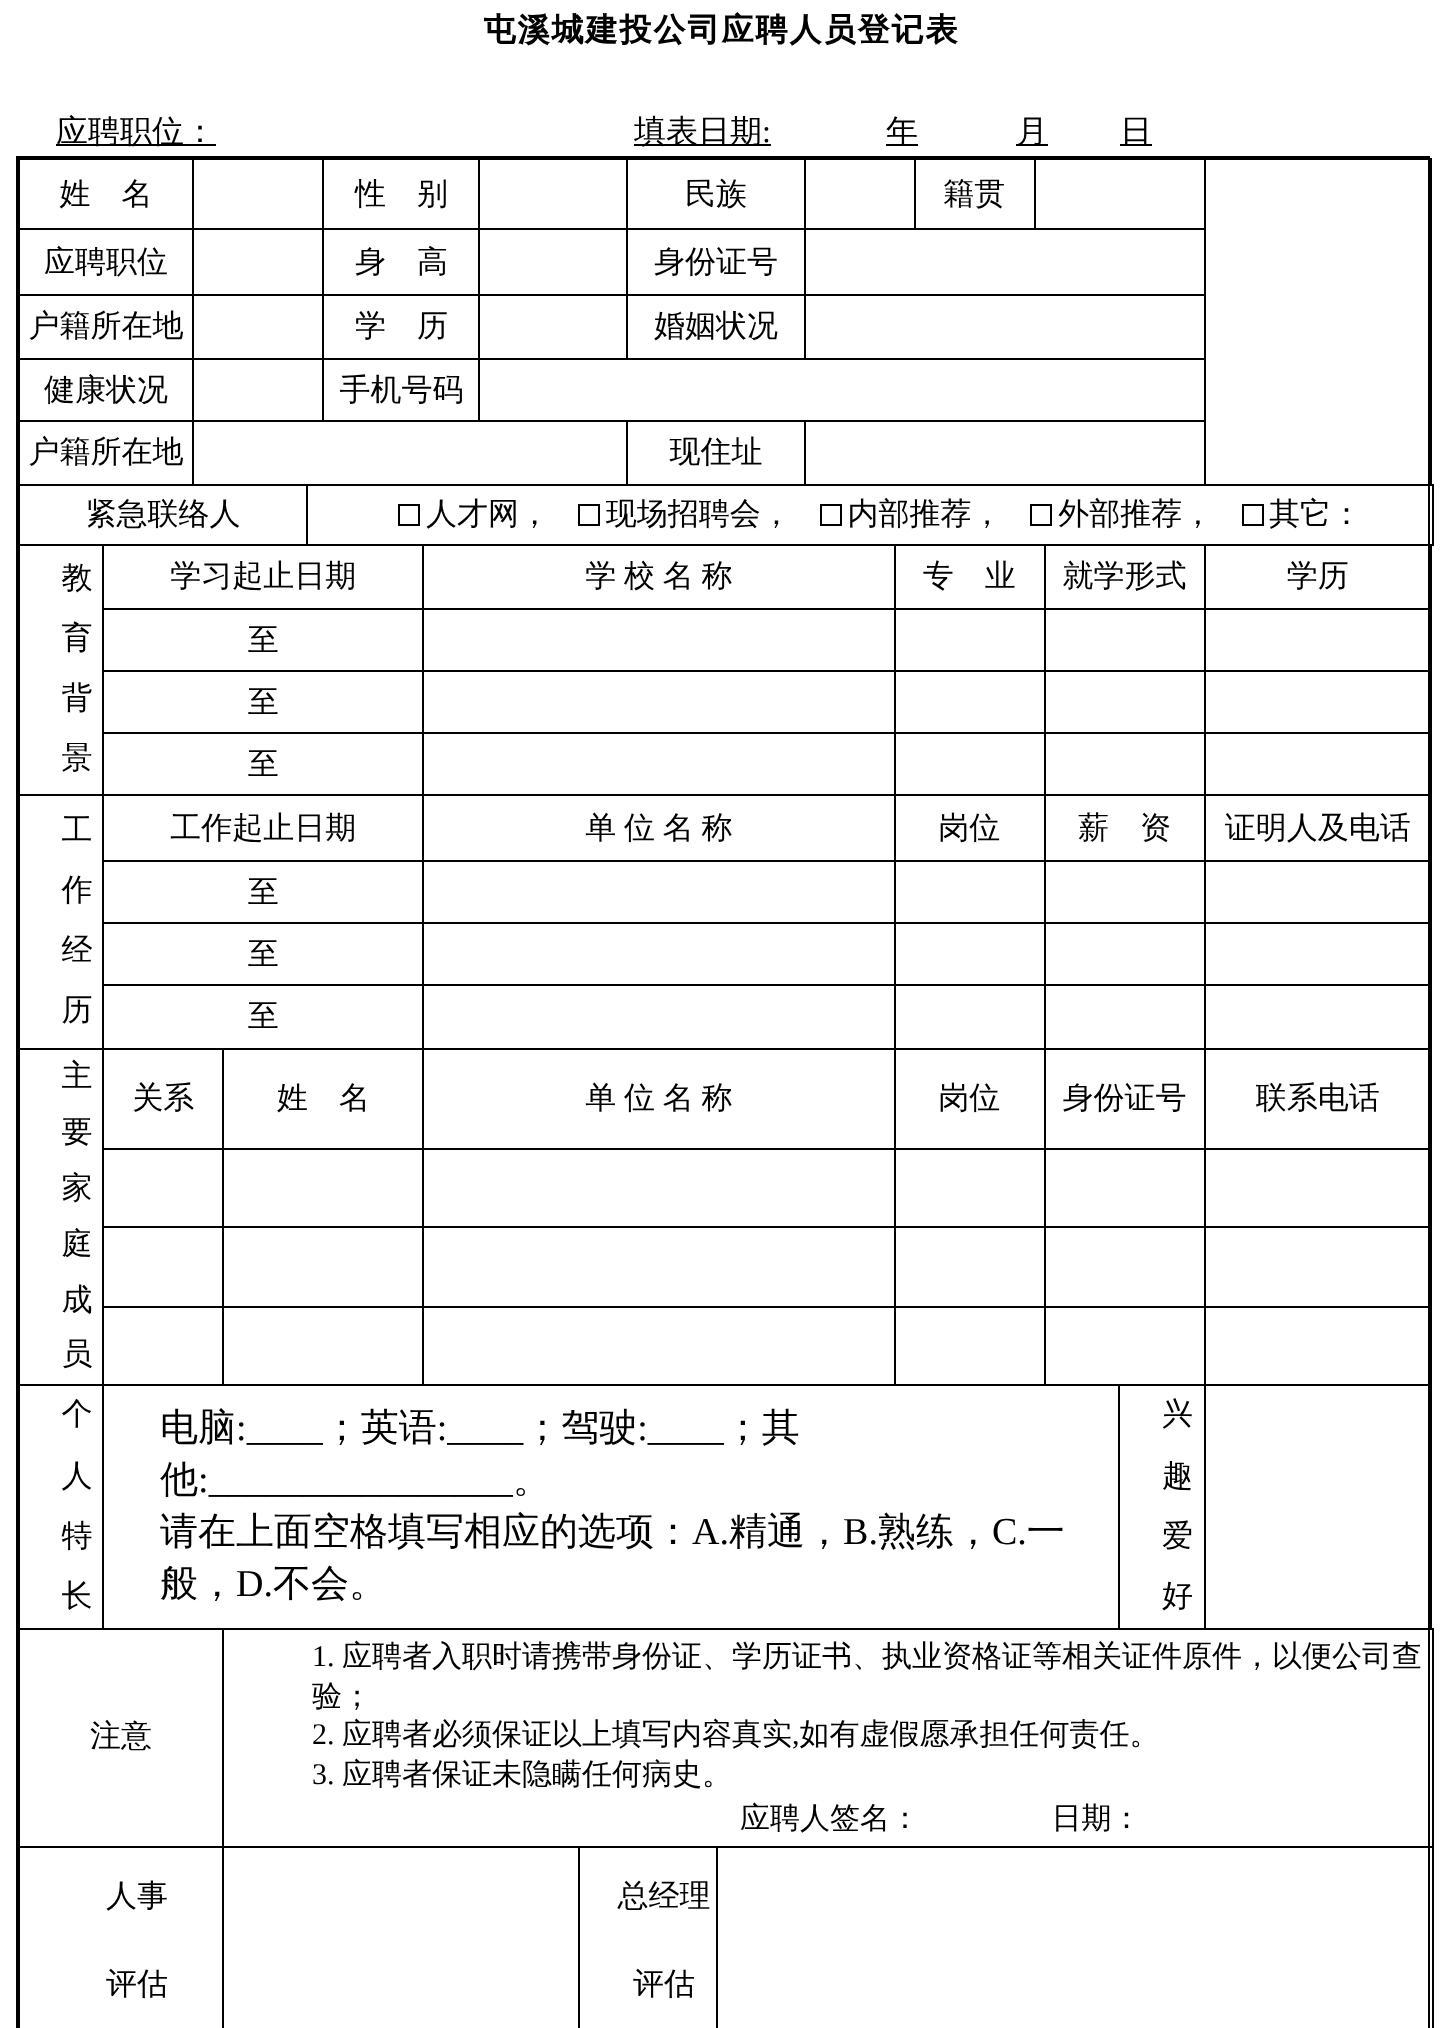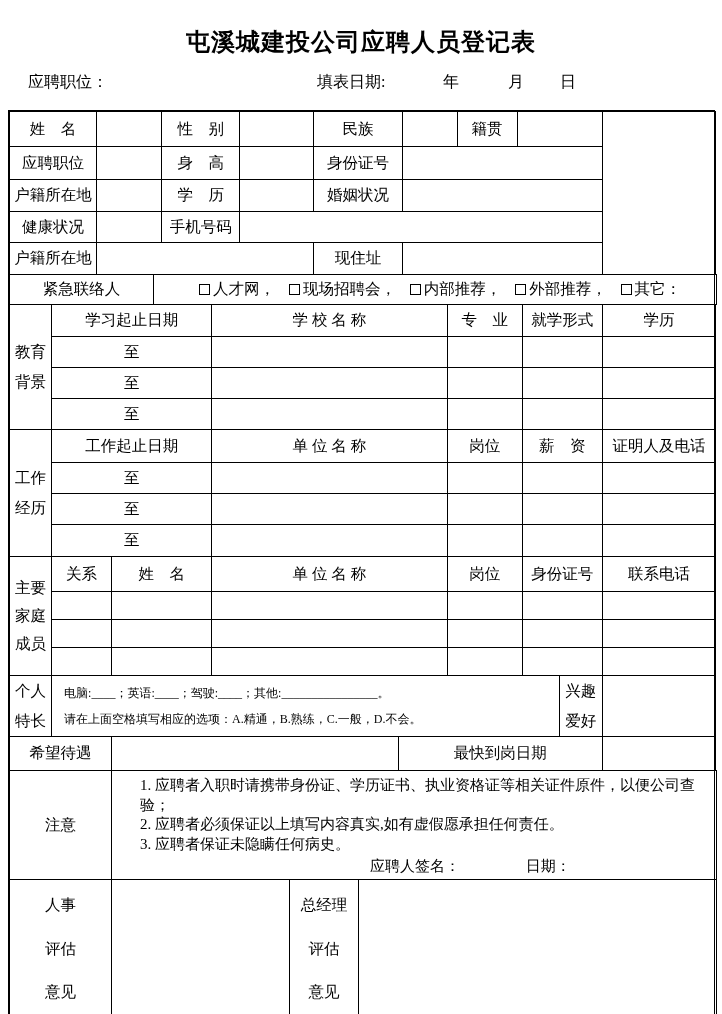--- a/index.html
+++ b/index.html
@@ -1,41 +1,41 @@
 <!DOCTYPE html>
 <html><head>
 <meta charset="utf-8">
 <style>
   * { box-sizing: border-box; }
   html,body { margin:0; padding:0; }
   body {
     width:722px; height:1014px; background:#ffffff; color:#000;
     font-family:"Liberation Serif","DejaVu Serif",serif;
   }
-  .title { text-align:center; font-size:24px; font-weight:bold; padding-top:26px; letter-spacing:1px;font-family:Liberation Serif, serif; }
+  .title { text-align:center; font-size:16px; font-weight:bold; padding-top:5px; letter-spacing:1px;font-family:Liberation Serif, serif; }
   .meta { position:relative; height:32px; margin-top:14px; font-size:16px; }
-  .meta span { position:absolute; top:0; }
+  .meta span { position:absolute; top:16px;text-decoration:underline; }
   .pos-label  { left:28px; }
   .date-label { left:293px;margin-left:24px; }
   .y-label { left:443px; }
   .m-label { left:508px; }
   .d-label { left:560px; }
 
   .form { margin:6px 7px 0 8px; border:1px solid #000; }
   table { border-collapse:collapse; table-layout:fixed; width:707px; margin-top:-1px; }
   table:first-child { margin-top:0; }
   td, th { border:1px solid #000; font-size:15.5px; font-weight:normal; text-align:center; vertical-align:middle; padding:0 2px; overflow:hidden; }
   th.lbl { font-weight:normal; }
   .side-2 { line-height:1.95; }
   .side-3 { line-height:1.8; }
   .side-3-wide { line-height:2.8; }
-  .vline { display:block; }
+  .vline { display:block;margin-left:16px; }
   .cbx { display:inline-block; width:11px; height:11px; border:1px solid #000; margin:0 3px -1px 10px; }
   .opt-text { font-size:15.5px; }
-  .skill-cell { text-align:left; padding-left:12px; line-height:26px; font-size:12px; }
+  .skill-cell { text-align:left; padding-left:12px; line-height:26px; font-size:19px; }
   .notice-cell { text-align:left; padding:5px 4px 2px 28px; font-size:15px; line-height:19.5px; vertical-align:top; }
   .sign-row { margin-top:3px; padding-left:230px; }
   .sign-date { margin-left:62px; }
 </style>
 </head>
 <body>
 
 <div class="title">屯溪城建投公司应聘人员登记表</div>
 
 <div class="meta">
@@ -283,36 +283,20 @@
       </td>
       <th class="lbl side-2">
         <span class="vline">兴趣</span>
             <span class="vline">爱好</span>
       </th>
       <td></td>
     </tr>
   </tbody>
     </table>
 
-  <table>
-    <colgroup>
-        <col style="width:102px">
-        <col style="width:286px">
-        <col style="width:204px">
-        <col style="width:113px">
-      </colgroup>
-    <tbody>
-        <tr style="height:34px">
-      <th class="lbl">希望待遇</th>
-      <td></td>
-      <th class="lbl">最快到岗日期</th>
-      <td></td>
-    </tr>
-  </tbody>
-    </table>
 
   <table>
     <colgroup>
         <col style="width:102px">
         <col style="width:605px">
       </colgroup>
     <tbody>
         <tr style="height:80px">
       <th class="lbl">注意</th>
       <td class="notice-cell">

